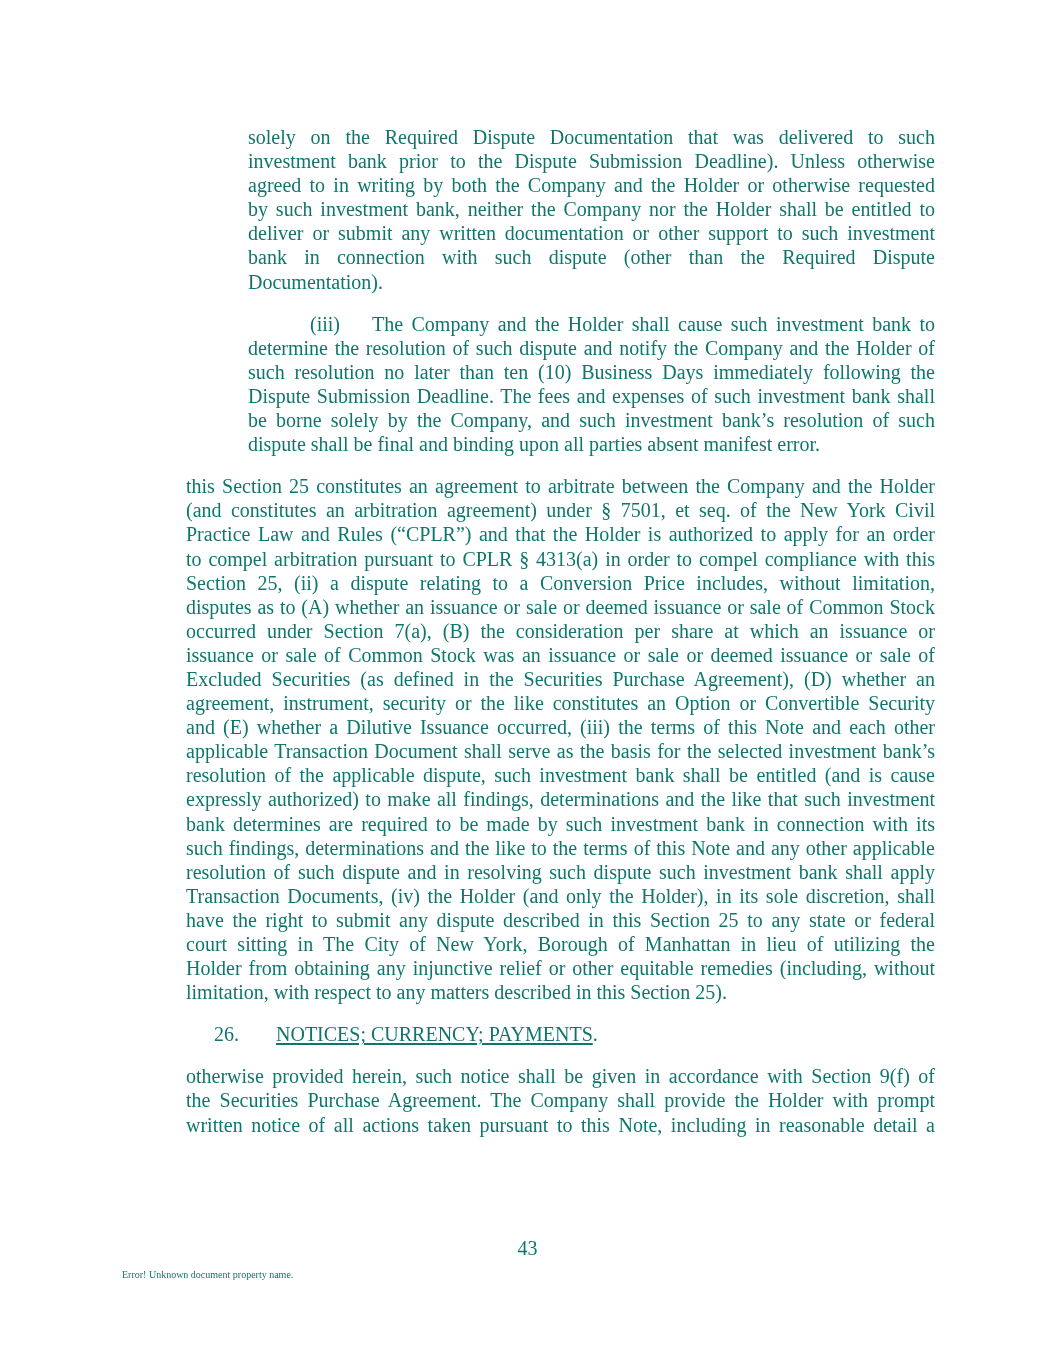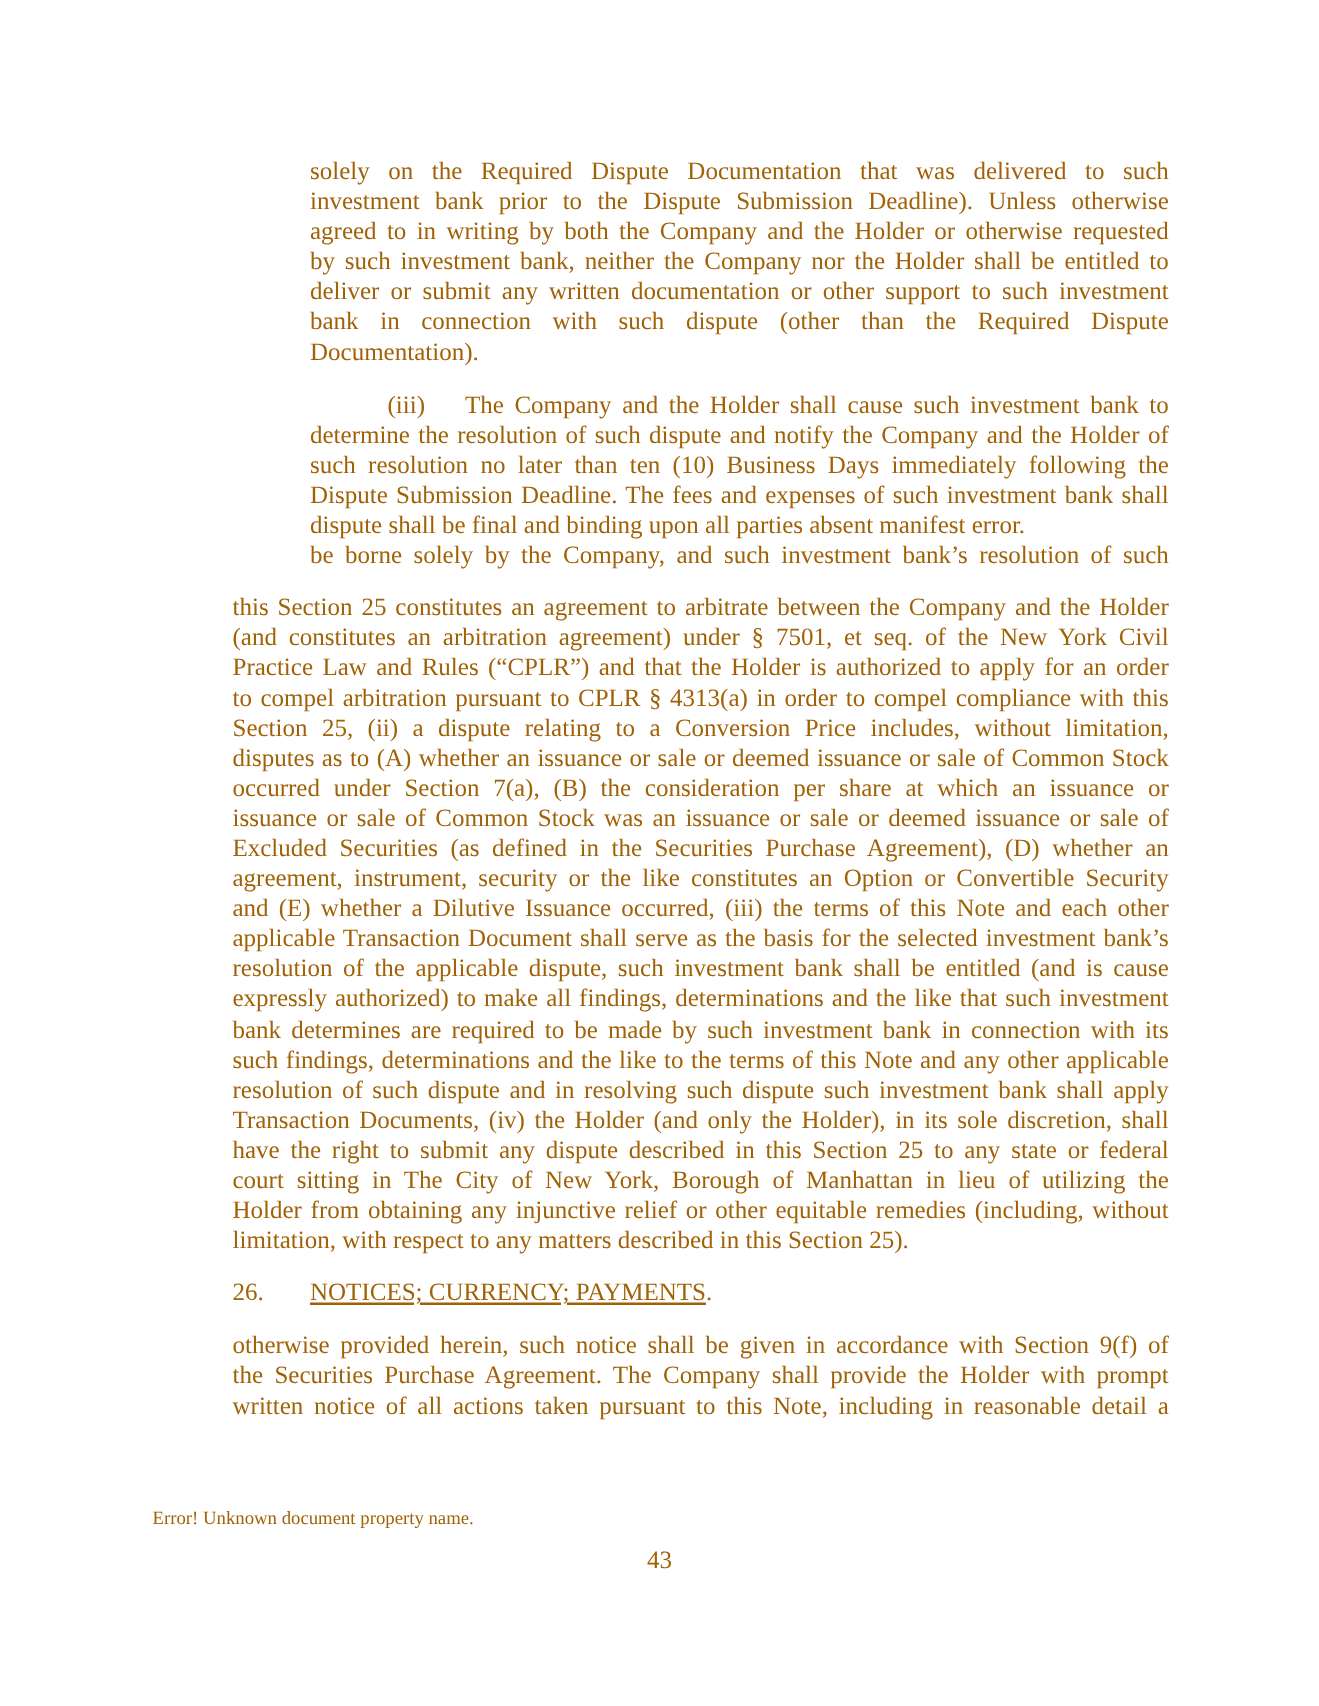--- a/index.html
+++ b/index.html
@@ -3,61 +3,62 @@
 <meta charset="utf-8">
 <style>
   html, body { margin: 0; padding: 0; background: #ffffff; }
   .page {
     position: relative;
     width: 1055px;
     height: 1365px;
     background: #ffffff;
     font-family: "Liberation Serif", serif;
     font-size: 20px;
-    color: #a16207;
+    color: #0f766e;
     overflow: hidden;
   }
   .content {
     position: absolute;
     left: 186px;
     top: 125px;
     width: 749px;
   }
   .para { margin: 0 0 18px 0; }
   .para:last-child { margin-bottom: 0; }
   .block-indent { margin-left: 62px; }
   .line {
     line-height: 24.1px;
     text-align: justify;
     text-align-last: justify;
   }
   .line.last { text-align-last: left; }
   .para-heading .line {
     text-align: center;
     text-align-last: left;
+    margin-left: 28px;
   }
   .cell {
     display: inline-block;
     width: 62px;
     vertical-align: baseline;
   }
   .u { text-decoration: underline; text-underline-offset: 2px; }
   .footer-page-num {
     position: absolute;
     top: 1236px;
     left: 0;
     width: 100%;
     text-align: center;
     line-height: 24px;
   }
   .footer-note {
     position: absolute;
-    top: 1206px;
+    top: 1266px;
     left: 122px;
-    font-size: 15px;
+    font-size: 10px;
     line-height: 18px;
   }
 </style>
 </head>
 <body>
 
 <div class="page">
   <div class="content">
     <div class="para block-indent">
         <div class="line"><span>solely on the Required Dispute Documentation that was delivered to such</span></div>
@@ -66,22 +67,22 @@
         <div class="line"><span>by such investment bank, neither the Company nor the Holder shall be entitled to</span></div>
         <div class="line"><span>deliver or submit any written documentation or other support to such investment</span></div>
         <div class="line"><span>bank in connection with such dispute (other than the Required Dispute</span></div>
         <div class="line last"><span>Documentation).</span></div>
       </div>
     <div class="para block-indent">
         <div class="line"><span class="cell"></span><span class="cell">(iii)</span><span>The Company and the Holder shall cause such investment bank to</span></div>
         <div class="line"><span>determine the resolution of such dispute and notify the Company and the Holder of</span></div>
         <div class="line"><span>such resolution no later than ten (10) Business Days immediately following the</span></div>
         <div class="line"><span>Dispute Submission Deadline.  The fees and expenses of such investment bank shall</span></div>
+        <div class="line"><span>be borne solely by the Company, and such investment bank’s resolution of such</span></div>
         <div class="line last"><span>dispute shall be final and binding upon all parties absent manifest error.</span></div>
-        <div class="line"><span>be borne solely by the Company, and such investment bank’s resolution of such</span></div>
       </div>
     <div class="para">
         <div class="line"><span>this Section 25 constitutes an agreement to arbitrate between the Company and the Holder</span></div>
         <div class="line"><span>(and constitutes an arbitration agreement) under § 7501, et seq.  of the New York Civil</span></div>
         <div class="line"><span>Practice Law and Rules (“CPLR”) and that the Holder is authorized to apply for an order</span></div>
         <div class="line"><span>to compel arbitration pursuant to CPLR § 4313(a) in order to compel compliance with this</span></div>
         <div class="line"><span>Section 25, (ii) a dispute relating to a Conversion Price includes, without limitation,</span></div>
         <div class="line"><span>disputes as to (A) whether an issuance or sale or deemed issuance or sale of Common Stock</span></div>
         <div class="line"><span>occurred under Section 7(a), (B) the consideration per share at which an issuance or</span></div>
         <div class="line"><span>issuance or sale of Common Stock was an issuance or sale or deemed issuance or sale of</span></div>

